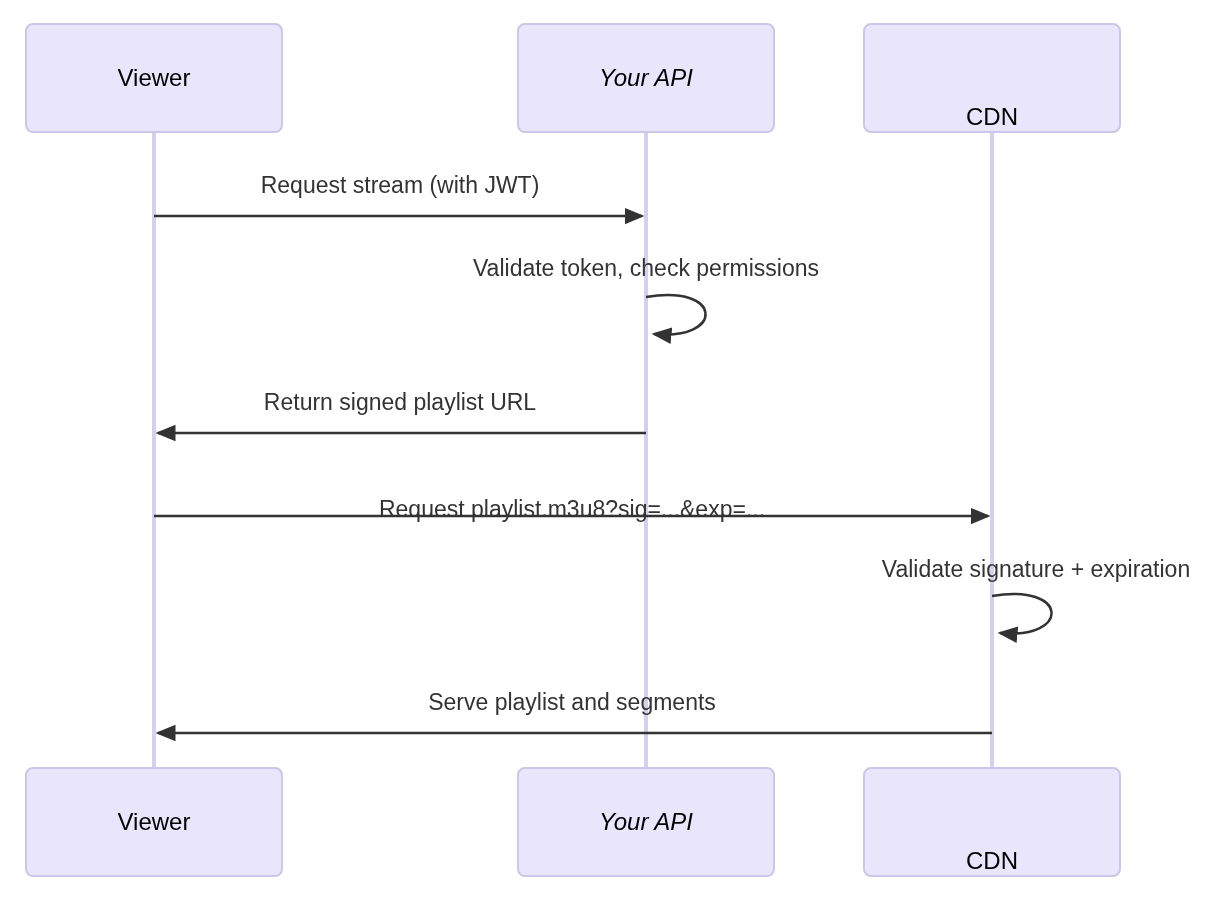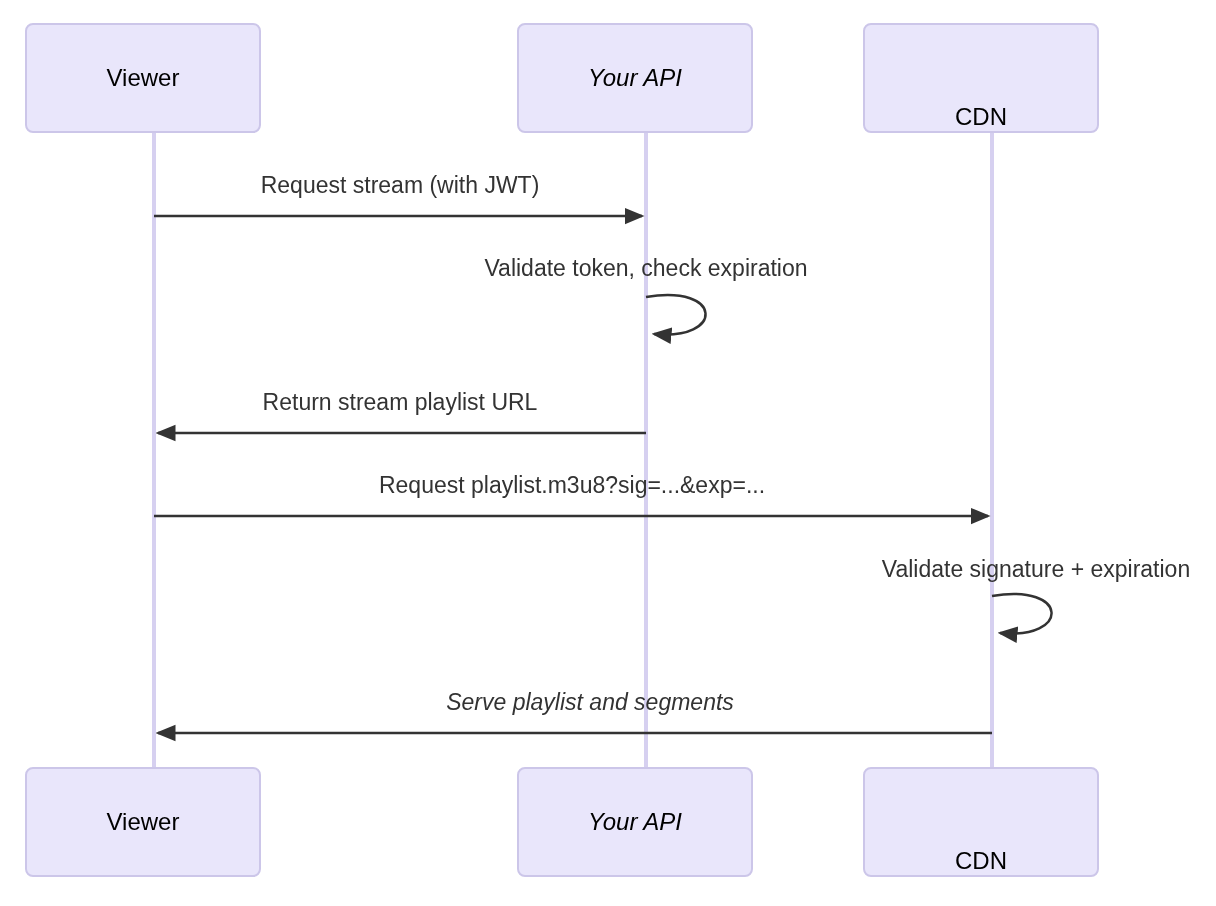--- a/index.html
+++ b/index.html
@@ -20,21 +20,21 @@
     font-family:"Liberation Sans","DejaVu Sans",sans-serif;
     overflow:hidden;
   }
   .wires{position:absolute;left:0;top:0;width:1216px;height:906px;}
   .lifeline{stroke:var(--lifeline);stroke-width:4;}
   .msg-line{stroke:var(--arrow);stroke-width:2.5;}
   .loop-path{stroke:var(--arrow);stroke-width:2.5;fill:none;}
   .arrowhead-shape{fill:var(--arrow);}
   .actor-box{
     position:absolute;
-    width:236px;height:110px;
+    width:258px;height:110px;
     background:var(--actor-fill);
     border:2px solid var(--actor-border);
     border-radius:8px;
     display:flex;align-items:center;justify-content:center;
   }
   .actor-label{
     font-size:24px;
     color:var(--actor-text);
     white-space:nowrap;
   }
@@ -90,19 +90,19 @@
     <span class="actor-label">Viewer</span>
   </div>
   <div class="actor-box col-api row-bottom">
     <span class="actor-label">Your API</span>
   </div>
   <div class="actor-box col-cdn row-bottom">
     <span class="actor-label">CDN</span>
   </div>
 
   <div class="msg-label" style="left:400px;top:172px;">Request stream (with JWT)</div>
-  <div class="msg-label" style="left:646px;top:255px;">Validate token, check expiration</div>
-  <div class="msg-label" style="left:400px;top:389px;">Return stream playlist URL</div>
-  <div class="msg-label" style="left:572px;top:472px;">Request playlist.m3u8?sig=...&amp;exp=...</div>
+  <div class="msg-label" style="left:646px;top:255px;">Validate token, check permissions</div>
+  <div class="msg-label" style="left:400px;top:389px;">Return signed playlist URL</div>
+  <div class="msg-label" style="left:572px;top:496px;">Request playlist.m3u8?sig=...&amp;exp=...</div>
   <div class="msg-label" style="left:1036px;top:556px;">Validate signature + expiration</div>
-  <div class="msg-label" style="left:590px;top:689px;font-style:italic;">Serve playlist and segments</div>
+  <div class="msg-label" style="left:572px;top:689px;">Serve playlist and segments</div>
 
 </div>
 
 </body></html>

